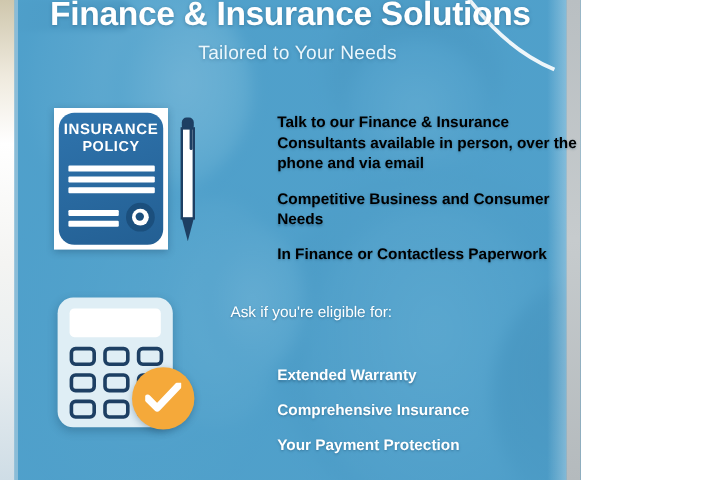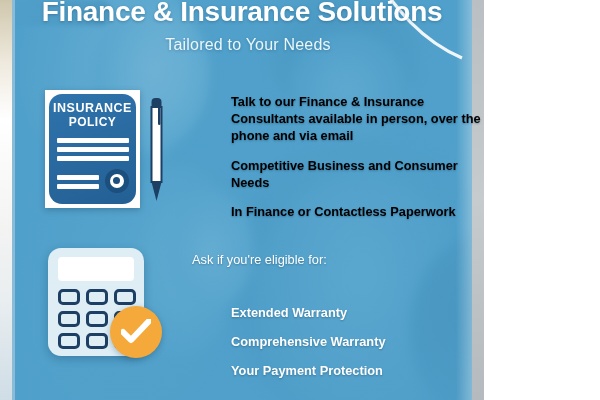--- a/index.html
+++ b/index.html
@@ -161,21 +161,21 @@
   <div class="body-block">
     <p class="para">Talk to our Finance &amp; Insurance Consultants available in person, over the phone and via email</p>
     <p class="para">Competitive Business and Consumer Needs</p>
     <p class="para">In Finance or Contactless Paperwork</p>
   </div>
 
   <div class="ask">Ask if you're eligible for:</div>
 
   <div class="elig">
     <div class="elig-item">Extended Warranty</div>
-    <div class="elig-item">Comprehensive Warranty</div>
+    <div class="elig-item">Comprehensive Insurance</div>
     <div class="elig-item">Your Payment Protection</div>
   </div>
 
   <div class="policy">
     <div class="policy-inner">
       <div class="p-word p-w1">INSURANCE</div>
       <div class="p-word p-w2">POLICY</div>
       <div class="p-lines">
         <div class="p-line"></div>
         <div class="p-line"></div>

